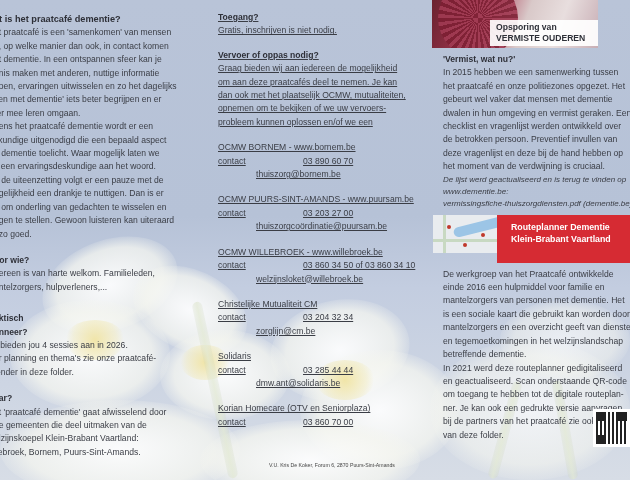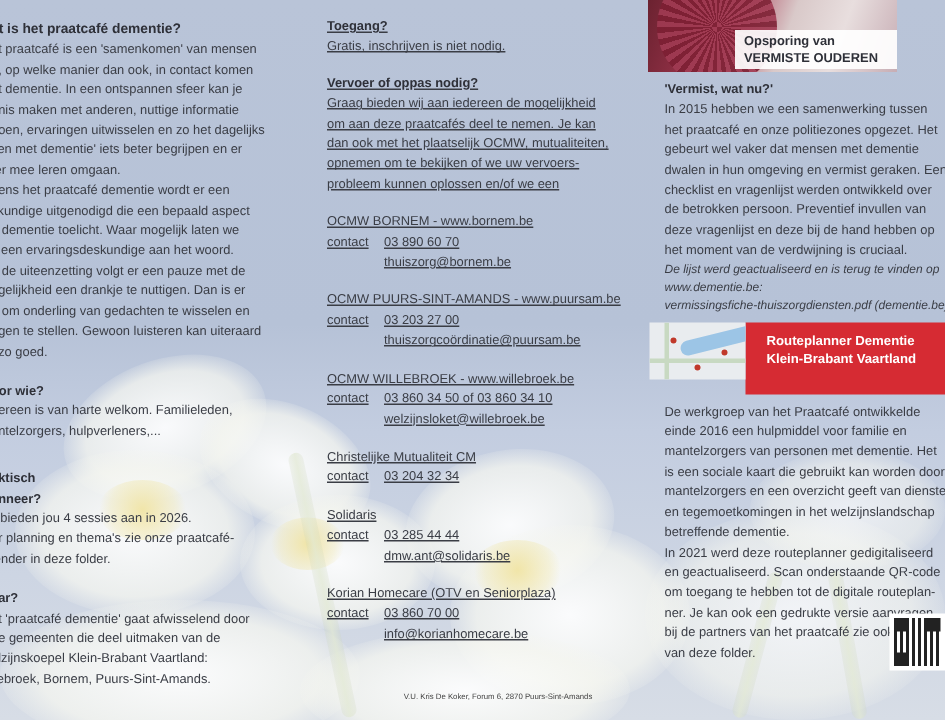--- a/index.html
+++ b/index.html
@@ -23,21 +23,21 @@
       position: absolute; width: 10px; background: linear-gradient(90deg, rgba(200,210,180,0.2), rgba(225,232,210,0.7), rgba(200,210,180,0.2));
       border-radius: 5px;
     }
     .col { position: absolute; top: 0; font-size: 8.6px; line-height: 13.4px; }
     .col1 { left: -6px; width: 210px; }
     .col2 { left: 218px; width: 205px; text-decoration: underline; }
     .col3 { left: 443px; width: 195px; }
     .h { font-weight: bold; color: #2e3038; }
     .p { margin-bottom: 0; }
     .gap { height: 13px; }
-    .contact-row { display: flex; }
+    .contact-row { display: flex; gap: 47px; }
     .contact-lbl { width: 38px; flex-shrink: 0; }
     .contact-indent { padding-left: 38px; }
     .org-block { margin-bottom: 12px; }
     .italic { font-style: italic; font-size: 8px; line-height: 12px; }
     .vu { position: absolute; left: 232px; top: 462px; font-size: 5.2px; color: #444; width: 200px; text-align: center; }
     .banner1 {
       position: absolute; left: 432px; top: 0; width: 166px; height: 48px;
       background: linear-gradient(110deg, #6b2230 0%, #8e2f44 20%, #b35a6e 35%, #d9c9c9 55%, #e8dede 75%, #c7adb4 100%);
       overflow: hidden;
     }
@@ -179,36 +179,36 @@
         <span>03 860 34 50 of 03 860 34 10</span>
       </div>
     <div class="contact-indent">welzijnsloket@willebroek.be</div>
   </div>
   <div class="org-block">
     <div>Christelijke Mutualiteit CM</div>
     <div class="contact-row">
         <span class="contact-lbl">contact</span>
         <span>03 204 32 34</span>
       </div>
+    <div class="contact-indent">zorglijn@cm.be</div>
   </div>
   <div class="org-block">
     <div>Solidaris</div>
     <div class="contact-row">
         <span class="contact-lbl">contact</span>
         <span>03 285 44 44</span>
       </div>
     <div class="contact-indent">dmw.ant@solidaris.be</div>
   </div>
   <div class="org-block">
     <div>Korian Homecare (OTV en Seniorplaza)</div>
     <div class="contact-row">
         <span class="contact-lbl">contact</span>
         <span>03 860 70 00</span>
       </div>
-    <div class="contact-indent">info@korianhomecare.be</div>
   </div>
 
 </div>
 <div class="vu">V.U. Kris De Koker, Forum 6, 2870 Puurs-Sint-Amands</div>
 
 <div class="banner1">
   <div class="flower"></div>
   <div class="label">
     <div class="l1">Opsporing van</div>
     <div>VERMISTE OUDEREN</div>

